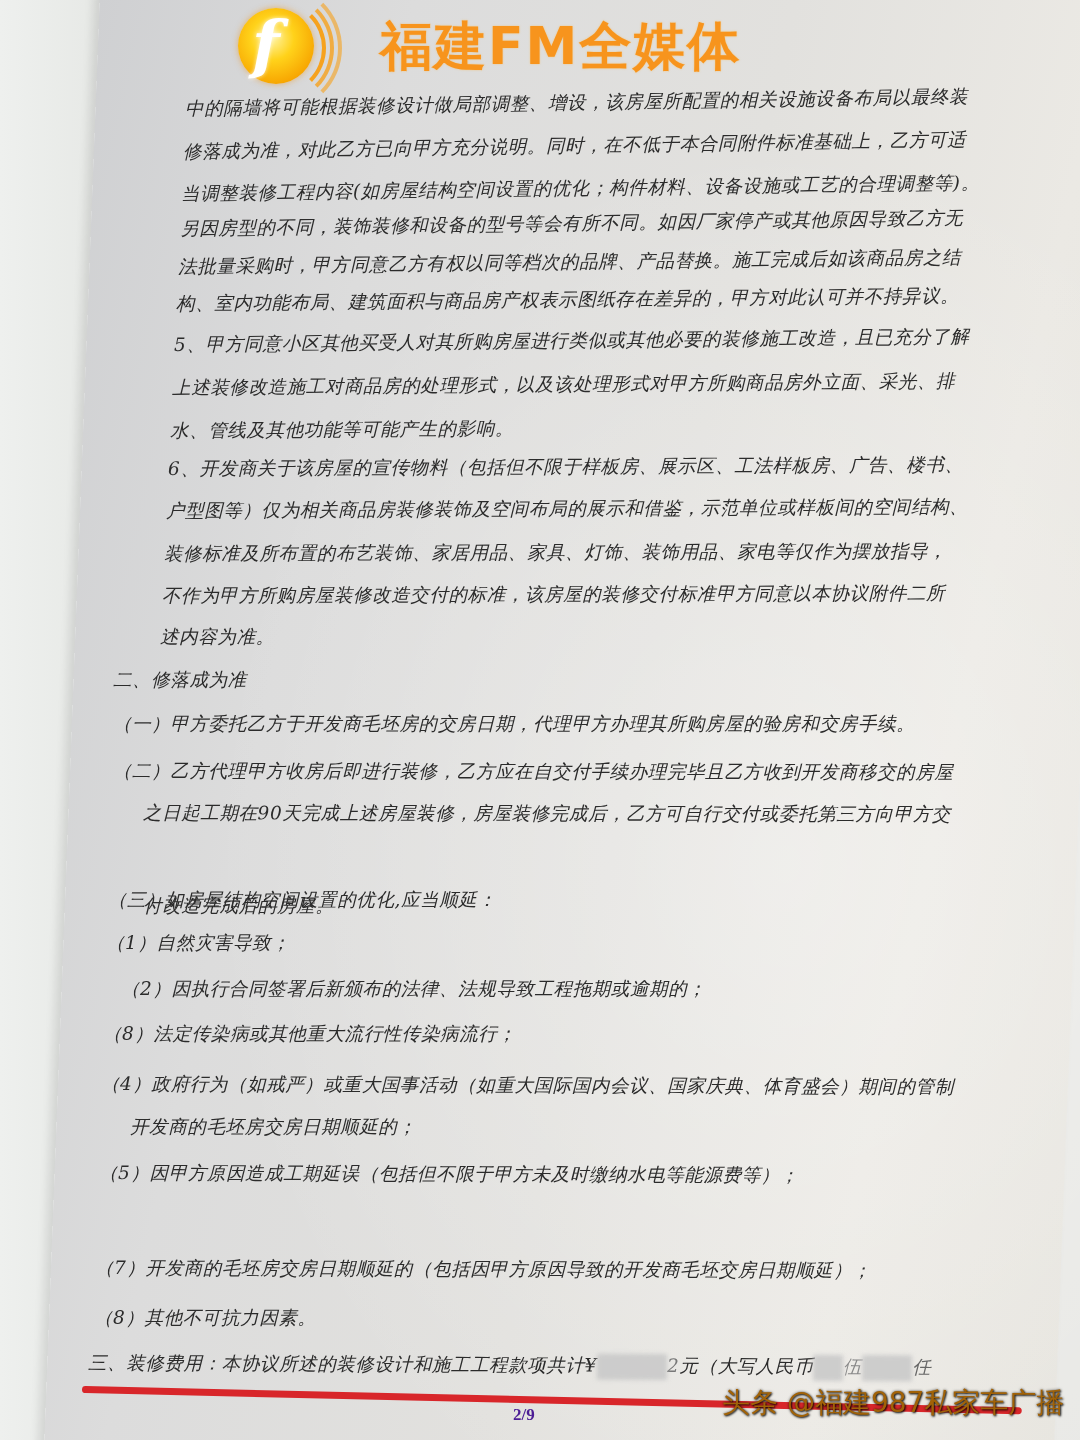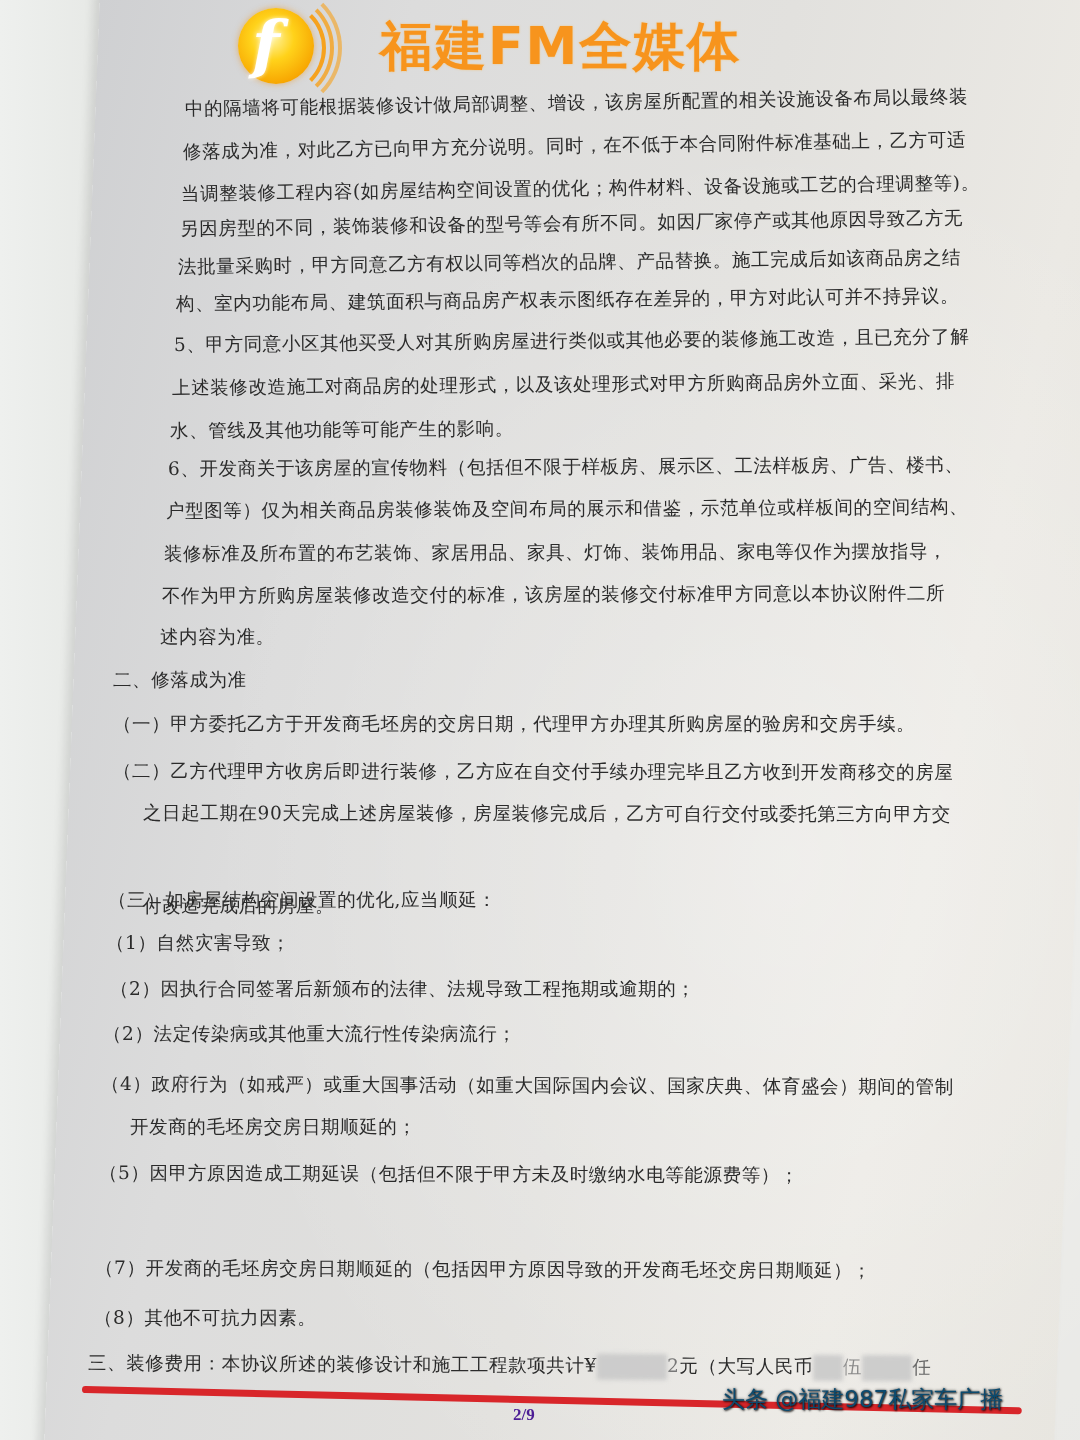--- a/index.html
+++ b/index.html
@@ -19,21 +19,21 @@
     background: linear-gradient(100deg, #cfd0d2 0%, #dcdcdc 25%, #e2e1de 55%, #ebe9e4 80%, #e7e5df 100%);
     transform: skew(-2.2deg);
     transform-origin: top left;
     box-shadow: -6px 0 10px rgba(0,0,0,0.10);
   }
   .paper-shade {
     position: absolute; left: 100px; top: 0; width: 980px; height: 1440px;
     background: radial-gradient(ellipse at 70% 60%, rgba(255,255,255,0.35), rgba(255,255,255,0) 60%);
     pointer-events: none;
   }
-  .text-layer { position: absolute; left: 0; top: 0; width: 1080px; height: 1440px; }
+  .text-layer { position: absolute; left: 0; top: 0; width: 1080px; height: 1440px; font-style: italic; }
   .line {
     position: absolute; white-space: nowrap;
     font-size: 18.5px; color: #2b2b2b; letter-spacing: 0.6px;
     transform-origin: left center;
   }
   
   .logo {
     position: absolute; left: 232px; top: 2px; height: 88px; width: 700px;
     display: flex; align-items: center;
   }
@@ -68,21 +68,21 @@
   
   .red-rule {
     position: absolute; left: 82px; top: 1386px; width: 940px; height: 7px;
     background: #d8262a; border-radius: 4px; transform: rotate(1.3deg); transform-origin: left center;
   }
   .page-no {
     position: absolute; left: 513px; top: 1405px; font-size: 17px; color: #4c1d95;
     font-weight: bold; font-family: "Liberation Serif", serif;
   }
   .source-mark {
-    position: absolute; left: 722px; top: 1384px; font-size: 23px; color: #0c4a6e;
+    position: absolute; left: 722px; top: 1384px; font-size: 28px; color: #a16207;
     font-family: "DejaVu Sans", "Liberation Sans", sans-serif;
     text-shadow: 1px 1px 2px rgba(0,0,0,0.85), 0 0 3px rgba(0,0,0,0.6);
     white-space: nowrap;
   }
 </style>
 </head>
 <body>
 
 <div class="under-sheet"></div>
 <div class="paper"></div>
@@ -115,22 +115,22 @@
   <div class="line" style="left:162px;top:583px;transform:rotate(-0.2deg);">不作为甲方所购房屋装修改造交付的标准，该房屋的装修交付标准甲方同意以本协议附件二所</div>
   <div class="line" style="left:160px;top:624px;">述内容为准。</div>
 
   <div class="line" style="left:113px;top:667px;">二、修落成为准</div>
   <div class="line" style="left:113px;top:711px;">（一）甲方委托乙方于开发商毛坯房的交房日期，代理甲方办理其所购房屋的验房和交房手续。</div>
   <div class="line" style="left:113px;top:758px;transform:rotate(0.1deg);">（二）乙方代理甲方收房后即进行装修，乙方应在自交付手续办理完毕且乙方收到开发商移交的房屋</div>
   <div class="line" style="left:143px;top:800px;transform:rotate(0.1deg);">之日起工期在90天完成上述房屋装修，房屋装修完成后，乙方可自行交付或委托第三方向甲方交</div>
   <div class="line" style="left:143px;top:893px;">付改造完成后的房屋。</div>
   <div class="line" style="left:108px;top:887px;">（三）如房屋结构空间设置的优化,应当顺延：</div>
   <div class="line" style="left:106px;top:930px;text-align:center;">（1）自然灾害导致；</div>
-  <div class="line" style="left:110px;top:976px;">（2）因执行合同签署后新颁布的法律、法规导致工程拖期或逾期的；</div>
-  <div class="line" style="left:103px;top:1021px;">（2）法定传染病或其他重大流行性传染病流行；</div>
+  <div class="line" style="left:121px;top:976px;">（2）因执行合同签署后新颁布的法律、法规导致工程拖期或逾期的；</div>
+  <div class="line" style="left:103px;top:1021px;">（8）法定传染病或其他重大流行性传染病流行；</div>
   <div class="line" style="left:101px;top:1071px;transform:rotate(0.2deg);">（4）政府行为（如戒严）或重大国事活动（如重大国际国内会议、国家庆典、体育盛会）期间的管制</div>
   <div class="line" style="left:130px;top:1114px;">开发商的毛坯房交房日期顺延的；</div>
   <div class="line" style="left:99px;top:1160px;transform:rotate(0.2deg);">（5）因甲方原因造成工期延误（包括但不限于甲方未及时缴纳水电等能源费等）；</div>
   <div class="line" style="left:95px;top:1255px;transform:rotate(0.2deg);">（7）开发商的毛坯房交房日期顺延的（包括因甲方原因导致的开发商毛坯交房日期顺延）；</div>
   <div class="line" style="left:94px;top:1305px;">（8）其他不可抗力因素。</div>
 
   <div class="line" style="left:88px;top:1350px;transform:rotate(0.3deg);">
     <span>三、装修费用：本协议所述的装修设计和施工工程款项共计¥</span><span class="redact" style="width:70px;"></span><span style="color:#777;">2</span><span>元（大写人民币</span><span class="redact" style="width:30px;"></span><span style="color:#888;">伍</span><span class="redact" style="width:50px;"></span><span style="color:#666;">任</span>
   </div>
 </div>

